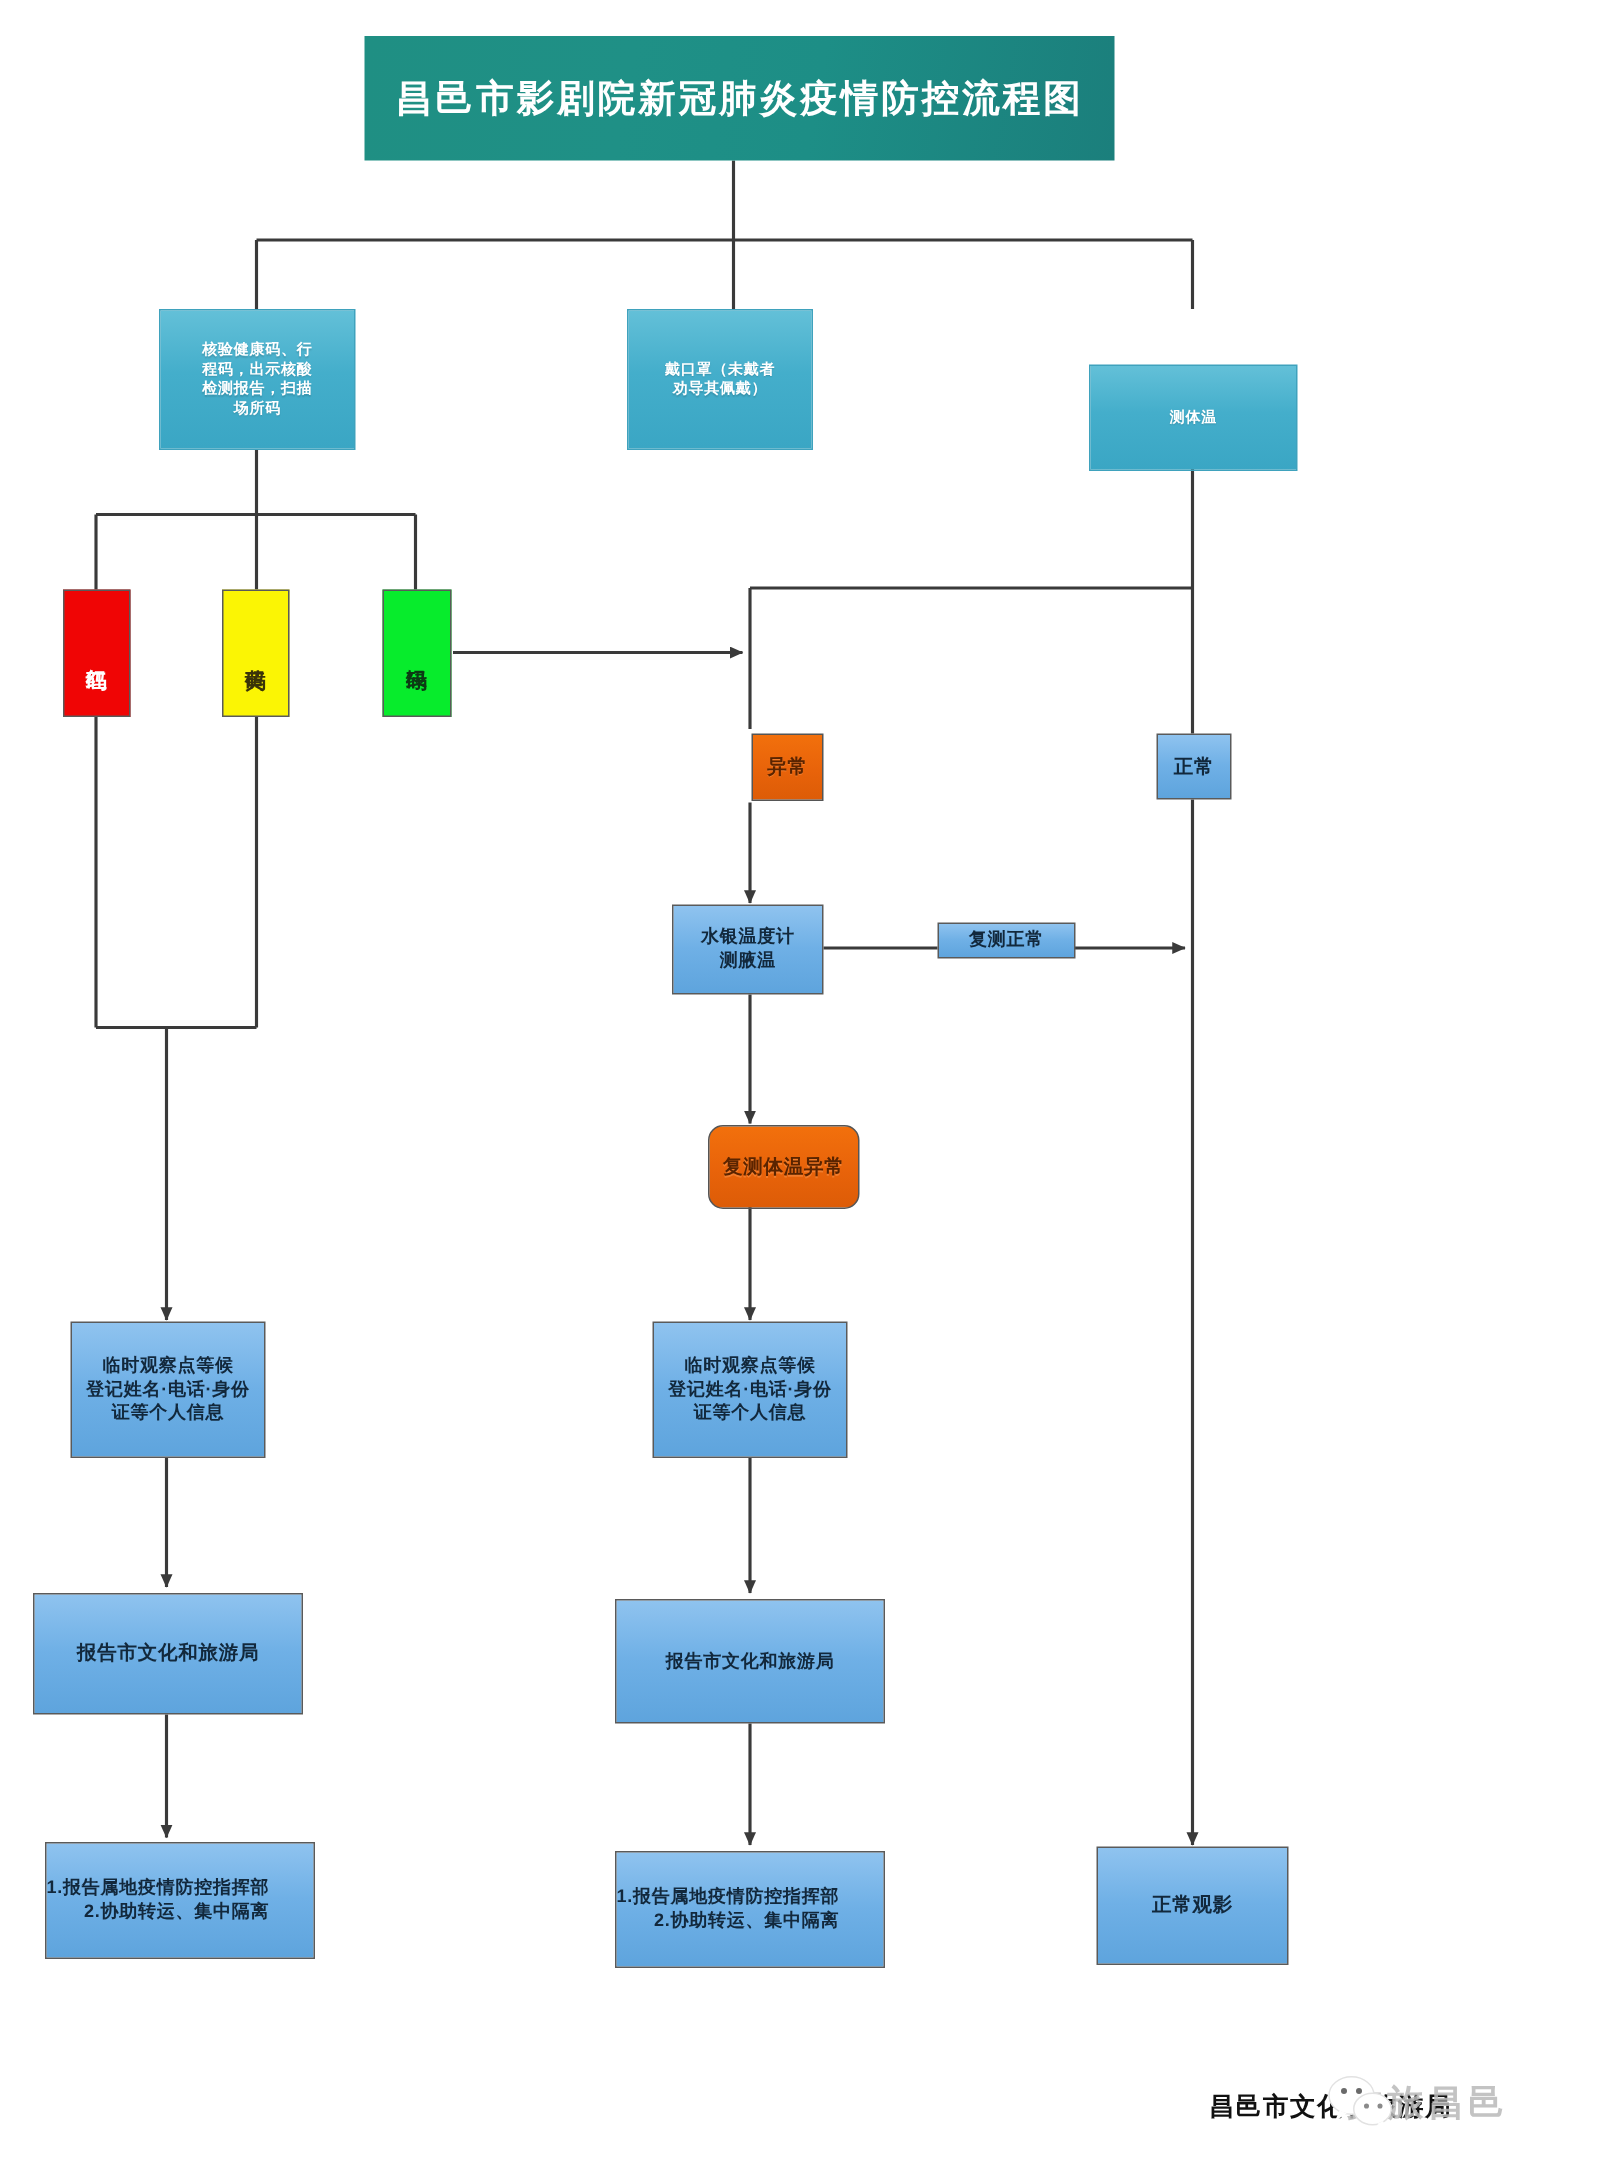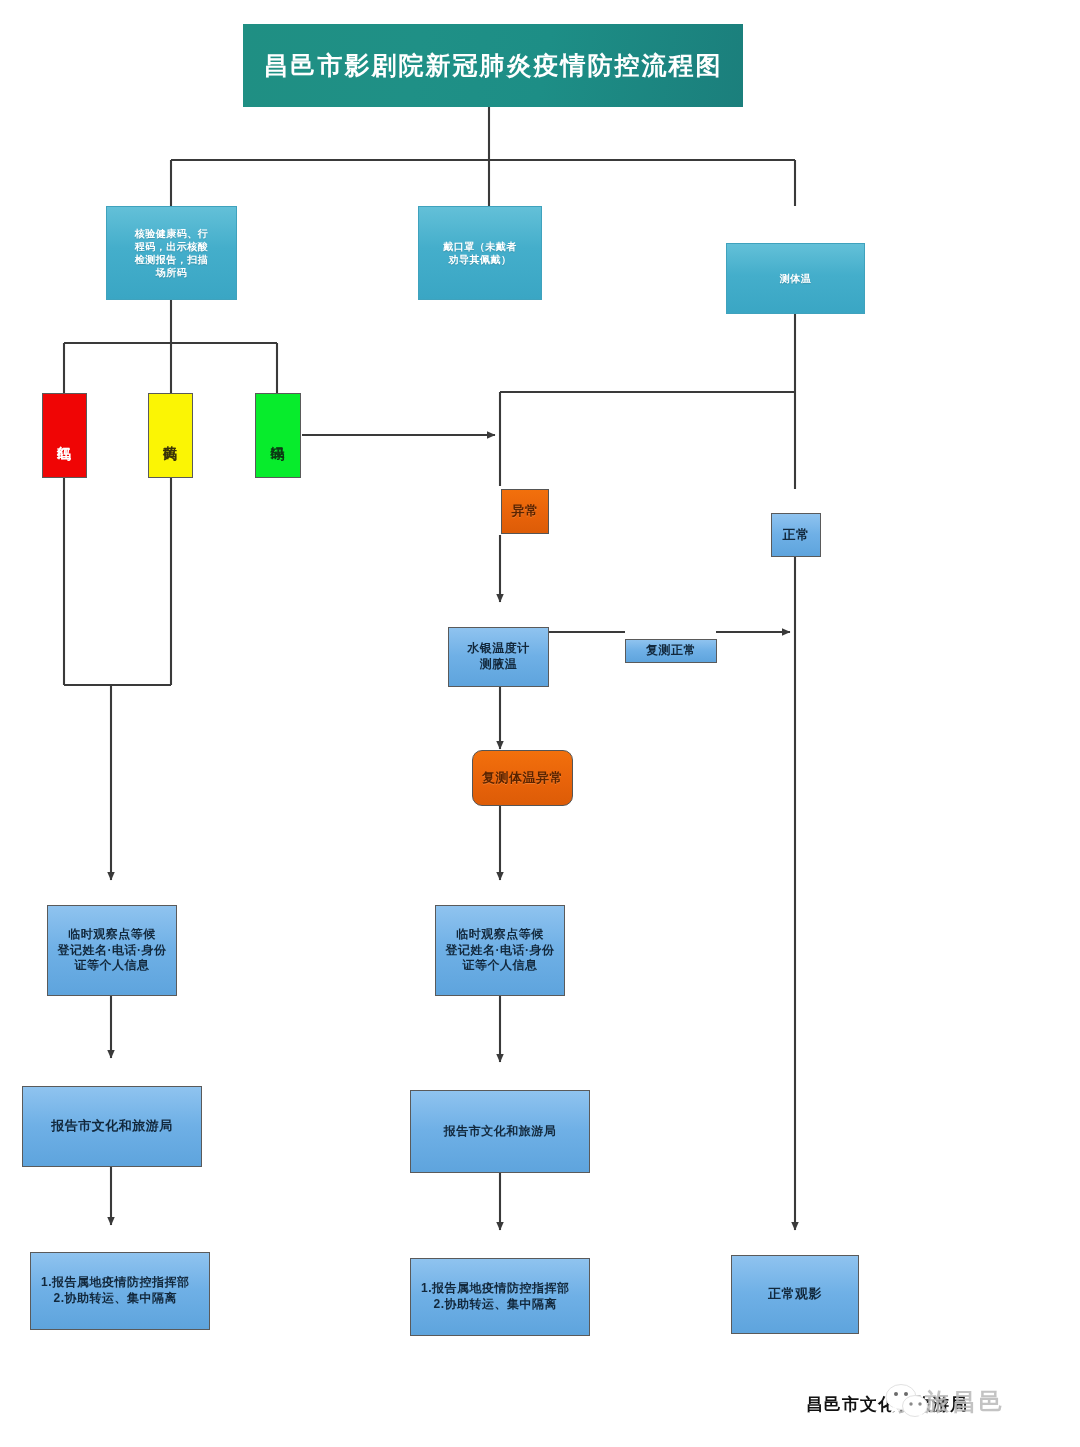--- a/index.html
+++ b/index.html
@@ -56,24 +56,23 @@
     border:1px solid #555;
     text-shadow: 0 1px 0 rgba(255,160,90,.45);
     margin-left: 24px;
   }
 
   
   .blue {
     background: linear-gradient(180deg, #8fc3ef 0%, #6fb0e6 48%, #5ea4dd 100%);
     color:#12283c; font-size:13px; font-weight:600;
     border:1px solid #5a5a5a;
-    margin-top:24px;
   }
   .blue-sm { font-size:12px; }
-  .blue-left { justify-content:flex-start; text-align:center; padding-left:10px; }
+  .blue-left { justify-content:flex-start; text-align:right; }
 
   
   .footer-wrap { position:absolute; }
   .footer-main {
     position:absolute; left:0; top:0;
     font-size:17px; font-weight:800; color:#111; letter-spacing:1px;
     white-space:nowrap;
   }
   .footer-water {
     position:absolute;

